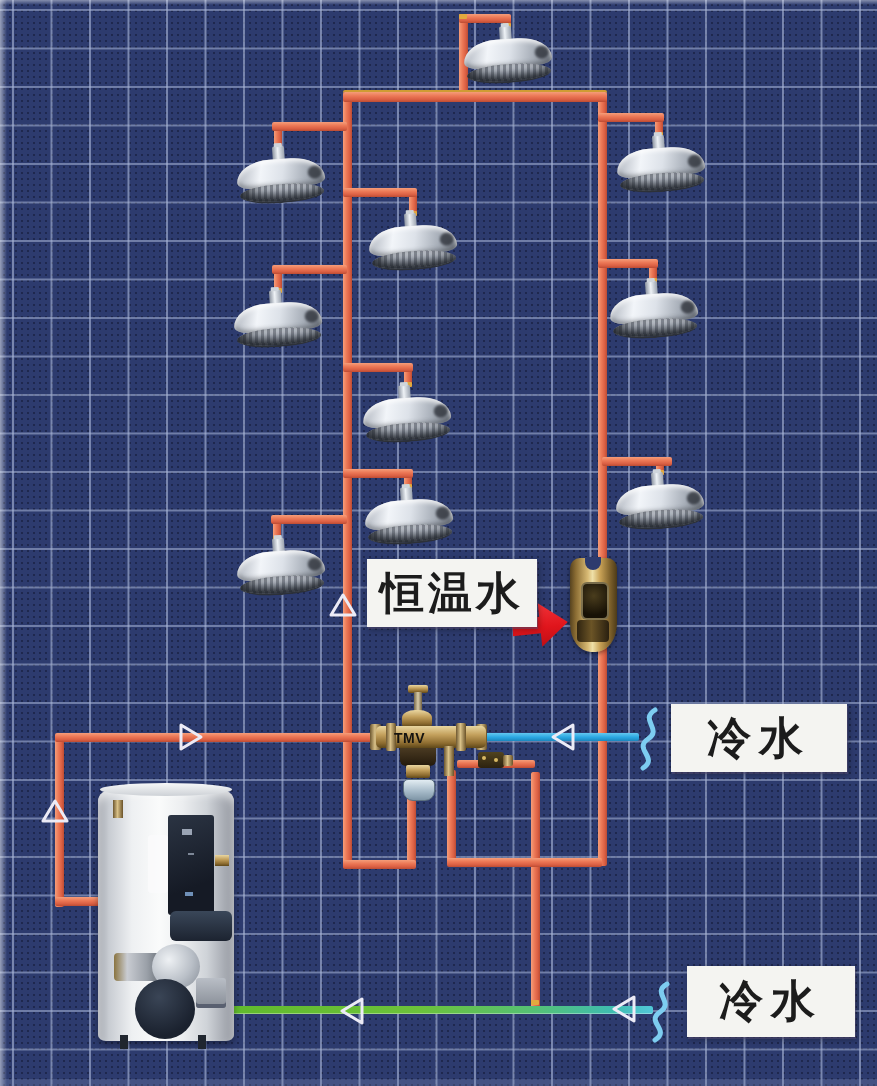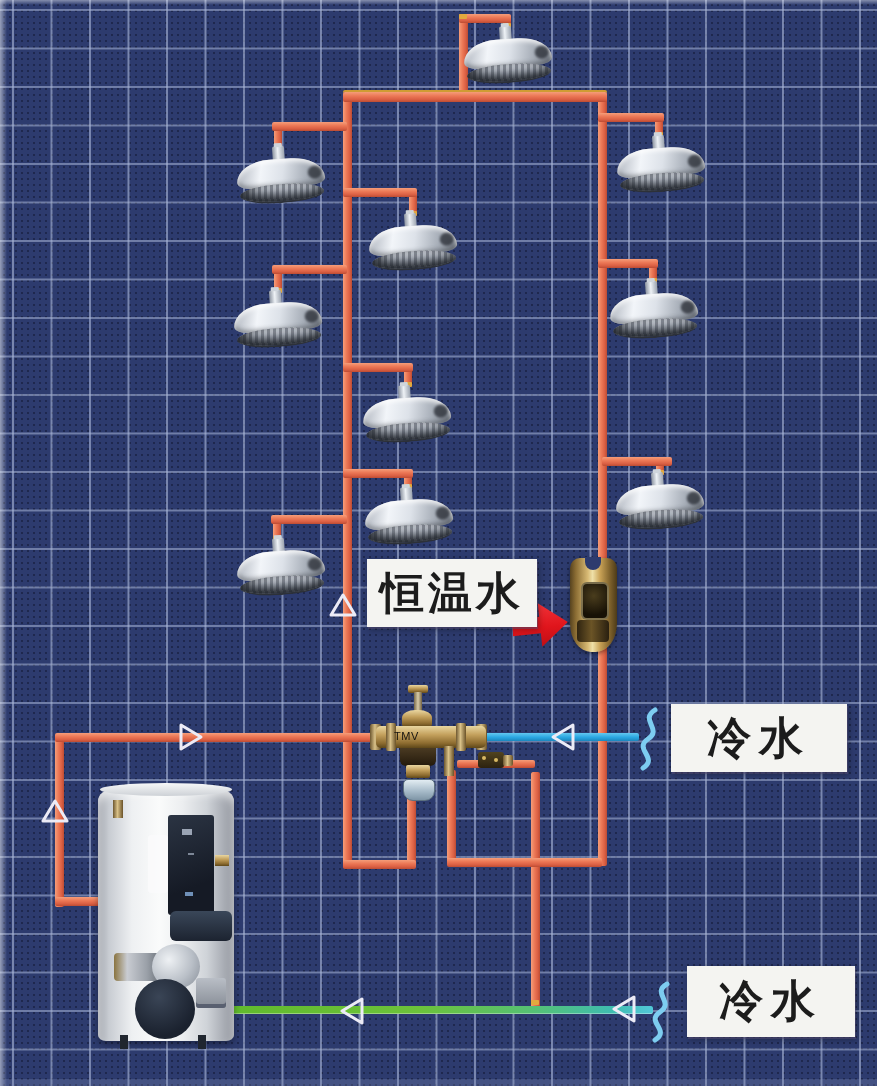--- a/index.html
+++ b/index.html
@@ -73,21 +73,21 @@
   .brass-v{background:linear-gradient(90deg,#6d5730,#d9c188 45%,#6a5228);}
   .brass-h{background:linear-gradient(180deg,#e9d6a0 0%,#c3a05c 40%,#8d6c30 78%,#5e4719 100%);}
   .tmv{position:absolute;left:370px;top:683px;width:150px;height:132px;}
   .tmv .cap{position:absolute;left:38px;top:2px;width:20px;height:8px;border-radius:2px;}
   .tmv .stem{position:absolute;left:44px;top:9px;width:8px;height:20px;
     background:linear-gradient(90deg,#7a6a4a,#d8cba8,#6f5f40);}
   .tmv .bonnet{position:absolute;left:32px;top:27px;width:30px;height:17px;border-radius:45% 45% 3px 3px;}
   .tmv .body{position:absolute;left:6px;top:43px;width:110px;height:22px;border-radius:5px;}
   .tmv .ring{position:absolute;top:40px;width:10px;height:28px;border-radius:2px;}
   .tmv .nut{position:absolute;top:41px;width:11px;height:26px;border-radius:2px;}
-  .tmv .tmv-text{position:absolute;left:24px;top:47px;font-size:11px;font-weight:400;color:#151310;letter-spacing:.5px;}
+  .tmv .tmv-text{position:absolute;left:24px;top:47px;font-size:14px;font-weight:700;color:#151310;letter-spacing:.5px;}
   .tmv .housing{position:absolute;left:30px;top:65px;width:36px;height:18px;border-radius:0 0 6px 6px;
     background:linear-gradient(180deg,#4a3a22,#241a0c);}
   .tmv .ring-b{position:absolute;left:36px;top:82px;width:24px;height:13px;border-radius:2px;}
   .tmv .capb{position:absolute;left:33px;top:96px;width:30px;height:20px;border-radius:5px 5px 10px 10px;
     background:linear-gradient(180deg,#e2ecf2 0%,#a8bcca 55%,#7e95a6 100%);border:1px solid #5d7180;}
   .tmv .rdrop{position:absolute;left:74px;top:63px;width:10px;height:30px;}
   .tmv .checkbody{position:absolute;left:108px;top:69px;width:26px;height:16px;border-radius:3px;
     background:linear-gradient(180deg,#51431f,#2c2210);}
   .tmv .checkbody:after{content:"";position:absolute;left:4px;top:4px;width:4px;height:4px;border-radius:50%;
     background:#d8b964;box-shadow:12px 2px 0 #d8b964;}

